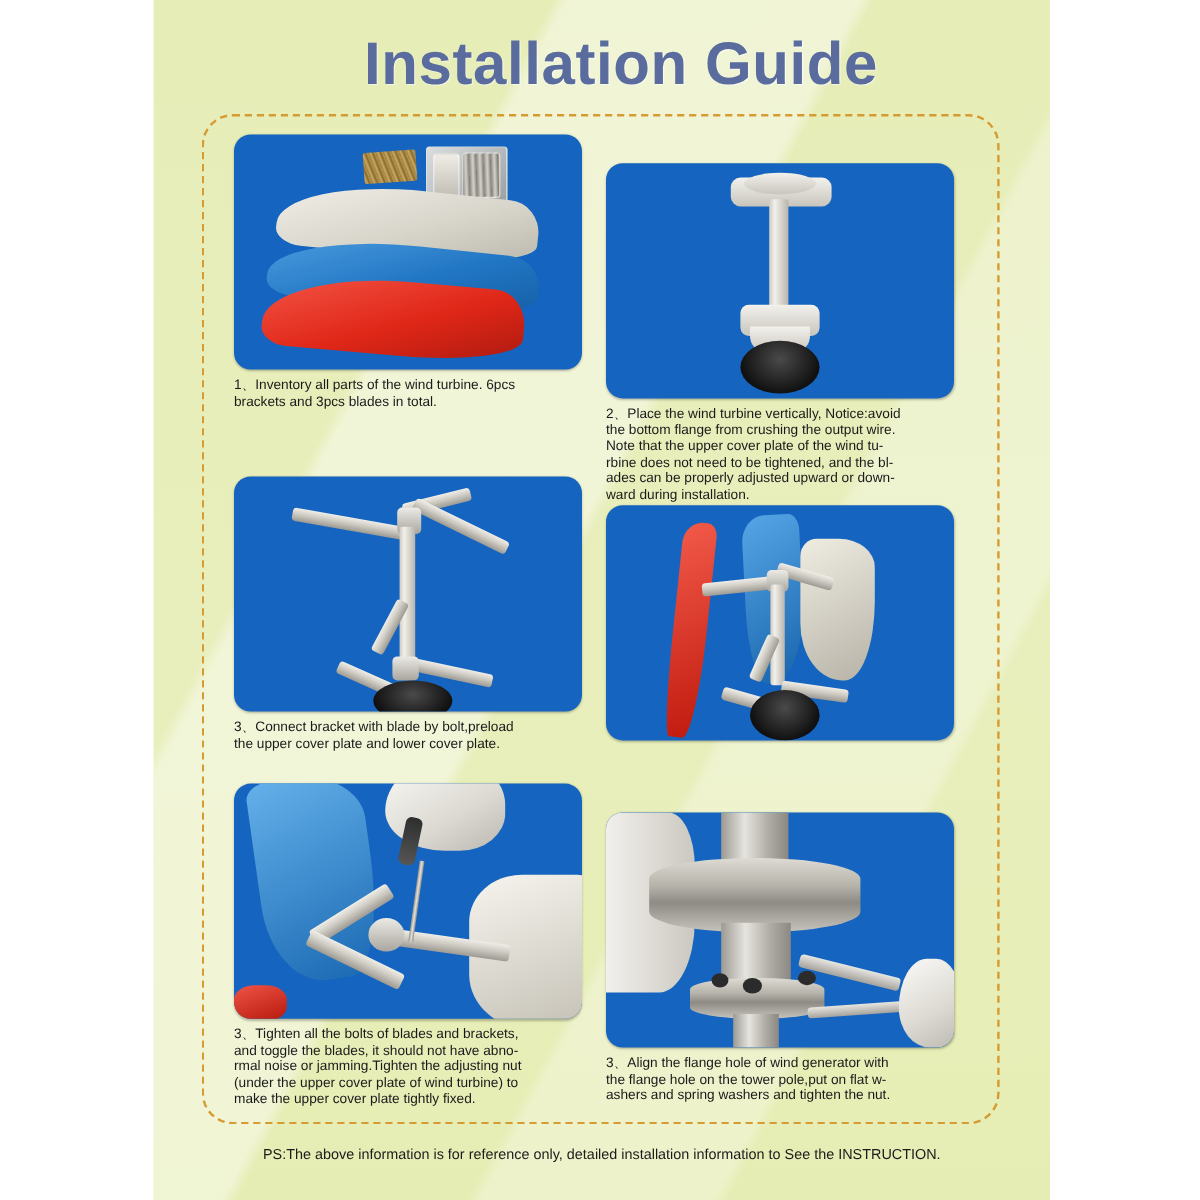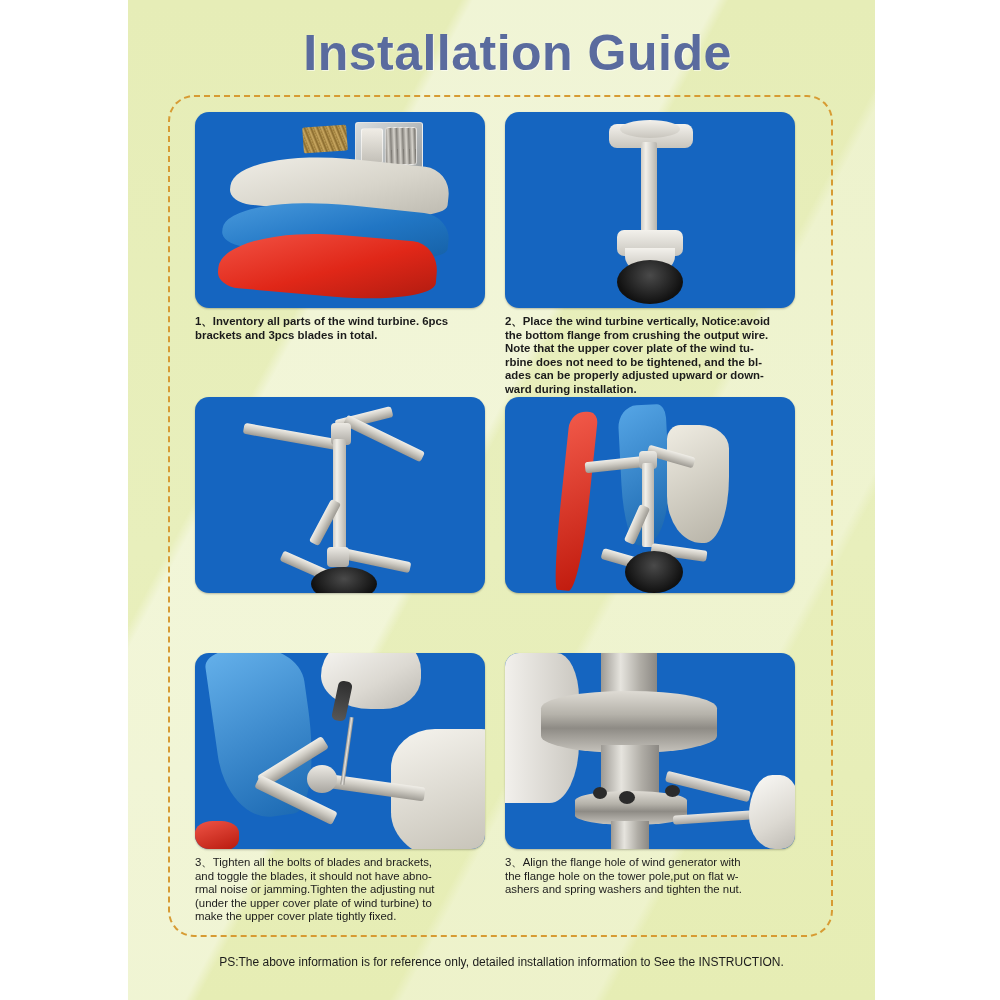--- a/index.html
+++ b/index.html
@@ -71,22 +71,22 @@
     left: 40px;
     top: 95px;
     width: 665px;
     height: 842px;
   }
   .step {
     position: absolute;
     width: 300px;
   }
   .col-l { left: 27px; }
-  .col-r { left: 337px; }
-  .row-1 { top: 17px; font-weight: bold; }
+  .col-r { left: 337px; margin-top: 24px; }
+  .row-1 { top: 17px; }
   .row-2 { top: 302px; }
   .row-3 { top: 558px; }
 
   .photo {
     width: 290px;
     height: 196px;
     border-radius: 14px;
     background: #1565c0;
     position: relative;
     overflow: hidden;
@@ -252,20 +252,22 @@
         <div class="arm" style="left:140px;top:16px;width:58px;transform:rotate(-14deg);"></div>
         <div class="arm" style="left:146px;top:36px;width:86px;transform:rotate(26deg);"></div>
         <div class="hub" style="left:136px;top:26px;width:20px;height:22px;"></div>
         <div class="p2-pole" style="left:138px;top:42px;width:13px;height:112px;"></div>
         <div class="arm" style="left:106px;top:120px;width:48px;transform:rotate(-62deg);"></div>
         <div class="arm" style="left:84px;top:166px;width:64px;transform:rotate(24deg);"></div>
         <div class="arm" style="left:146px;top:158px;width:70px;transform:rotate(12deg);"></div>
         <div class="hub" style="left:132px;top:150px;width:22px;height:20px;"></div>
         <div class="dark-base" style="left:116px;top:170px;width:66px;height:34px;"></div>
       </div>
+      <div class="caption">3、Connect bracket with blade by bolt,preload
+the upper cover plate and lower cover plate.</div>
     </div>
 
     <div class="step col-r row-2">
       <div class="photo">
         <div class="blade" style="left:56px;top:14px;width:28px;height:180px;border-radius:60% 30% 40% 20%/10% 6% 50% 48%;background:linear-gradient(150deg,#f25a4a,#c01a0d);transform:rotate(6deg);"></div>
         <div class="blade" style="left:116px;top:8px;width:48px;height:140px;border-radius:40% 18% 58% 30%/16% 10% 52% 44%;background:linear-gradient(150deg,#56a6e6,#1763ab);transform:rotate(-3deg);"></div>
         <div class="blade" style="left:162px;top:28px;width:62px;height:118px;border-radius:22% 48% 40% 56%/12% 20% 56% 40%;background:linear-gradient(150deg,#efece2,#b6b2a6);"></div>
         <div class="arm" style="left:80px;top:62px;width:62px;transform:rotate(-6deg);"></div>
         <div class="arm" style="left:142px;top:54px;width:48px;transform:rotate(16deg);"></div>
         <div class="hub" style="left:134px;top:54px;width:18px;height:18px;"></div>

